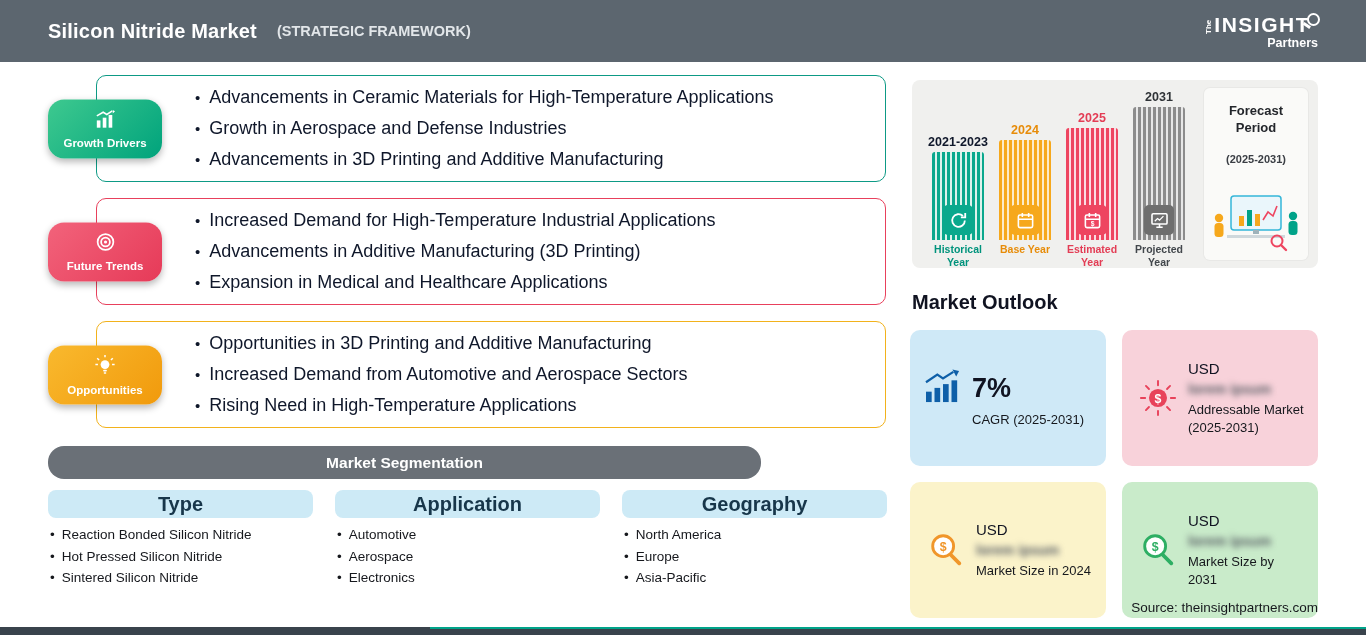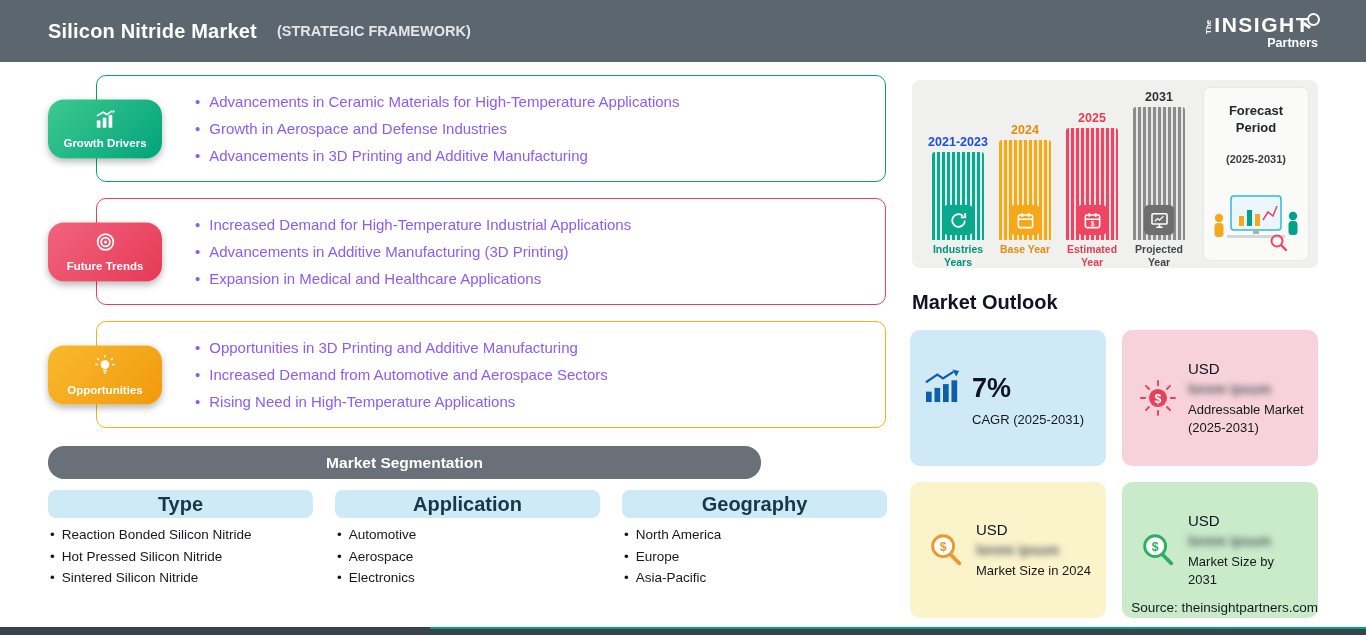--- a/index.html
+++ b/index.html
@@ -22,21 +22,21 @@
 
   
   .fw-row{position:absolute;left:48px;width:838px;height:107px}
   .fw-row.r1{top:75px}.fw-row.r2{top:198px}.fw-row.r3{top:321px}
   .fw-box{position:absolute;left:48px;right:0;top:0;bottom:0;border-radius:10px;background:#fff;
           display:flex;flex-direction:column;justify-content:center;gap:10px;
           padding-left:98px;padding-right:14px}
   .r1 .fw-box{border:1.6px solid #0d9a85}
   .r2 .fw-box{border:1.6px solid #e8405c}
   .r3 .fw-box{border:1.6px solid #f2b21c}
-  .fw-item{font-size:15px;color:#8b5cf6;display:flex;align-items:baseline}
+  .fw-item{font-size:18px;color:#0f172a;display:flex;align-items:baseline}
   .fw-item::before{content:"\2022";margin-right:9px;font-size:15px}
   .fw-pill{position:absolute;left:0;top:50%;transform:translateY(-50%);width:114px;height:59px;
            border-radius:16px;display:flex;flex-direction:column;align-items:center;justify-content:center;
            gap:3px;box-shadow:0 3px 7px rgba(0,0,0,.28);z-index:2}
   .r1 .fw-pill{background:linear-gradient(135deg,#3ec98f,#00a37c)}
   .r2 .fw-pill{background:linear-gradient(135deg,#f2637b,#e63a58)}
   .r3 .fw-pill{background:linear-gradient(135deg,#f9b92e,#f19a0c)}
   .plabel{color:#fff;font-size:11.5px;font-weight:bold;white-space:nowrap}
 
   
@@ -49,21 +49,21 @@
   .seg-list{margin-top:9px;display:flex;flex-direction:column;gap:6.5px;padding-left:2px}
   .seg-item{font-size:13.5px;color:#16181d;display:flex;align-items:baseline}
   .seg-item::before{content:"\2022";margin-right:7px}
 
   
   .timeline{position:absolute;left:912px;top:80px;width:406px;height:188px;background:#f0f0ee;border-radius:8px}
   .tl-col{position:absolute;top:8px;height:152px;width:56px;display:flex;flex-direction:column;
           justify-content:flex-end;align-items:center}
   .tl-col.p1{left:18px}.tl-col.p2{left:85px}.tl-col.p3{left:152px}.tl-col.p4{left:219px}
   .tl-year{font-size:12.5px;font-weight:bold;margin-bottom:3px;white-space:nowrap}
-  .p1 .tl-year{color:#1d4ed8}.p2 .tl-year{color:#e78c09}.p3 .tl-year{color:#e33d55}.p4 .tl-year{color:#2f3337}
+  .p1 .tl-year{color:#0f172a}.p2 .tl-year{color:#e78c09}.p3 .tl-year{color:#e33d55}.p4 .tl-year{color:#2f3337}
   .tl-bar{width:52px;border-radius:3px 3px 0 0;position:relative}
   .p1 .tl-bar{height:88px;background:repeating-linear-gradient(90deg,#0aa88d 0 3px,#ddf2ec 3px 5px)}
   .p2 .tl-bar{height:100px;background:repeating-linear-gradient(90deg,#f6a81c 0 3px,#fcebc9 3px 5px)}
   .p3 .tl-bar{height:112px;background:repeating-linear-gradient(90deg,#ee4560 0 3px,#fbdce2 3px 5px)}
   .p4 .tl-bar{height:133px;background:repeating-linear-gradient(90deg,#8c8c8c 0 3px,#e7e7e7 3px 5px)}
   .tl-ic{position:absolute;left:50%;transform:translateX(-50%);bottom:5px;width:30px;height:30px;border-radius:5px;
          display:flex;align-items:center;justify-content:center}
   .p1 .tl-ic{background:#0aa88d}.p2 .tl-ic{background:#f6a81c}.p3 .tl-ic{background:#ee4560}.p4 .tl-ic{background:#6e6e6e}
   .tl-cap{position:absolute;top:163px;width:56px;text-align:center;font-size:10.5px;font-weight:bold;line-height:1.2}
   .tl-cap.q1{left:18px;color:#00937c}.tl-cap.q2{left:85px;color:#e78c09}
@@ -243,21 +243,21 @@
       <div class="tl-bar">
         <span class="tl-ic">
           <svg width="19" height="19" viewBox="0 0 24 24">
             <rect x="2.5" y="3.5" width="19" height="13" rx="1.5" fill="none" stroke="#fff" stroke-width="2"></rect>
             <path d="M12 16.5v3.5 M8 20.5h8" stroke="#fff" stroke-width="2"></path>
             <path d="M6 13 l3.5-3.5 2.5 2 5-5" fill="none" stroke="#fff" stroke-width="1.6"></path>
           </svg>
         </span>
       </div>
     </div>
-    <div class="tl-cap q1">Industries Years</div>
+    <div class="tl-cap q1">Historical Year</div>
     <div class="tl-cap q2">Base Year</div>
     <div class="tl-cap q3">Estimated Year</div>
     <div class="tl-cap q4">Projected Year</div>
 
     <div class="forecast">
       <div class="f-title">Forecast Period</div>
       <div class="f-sub">(2025-2031)</div>
       <span class="f-illus">
         <svg width="94" height="64" viewBox="0 0 94 64">
           <rect x="18" y="47" width="58" height="3" fill="#cfd8dc"></rect>

